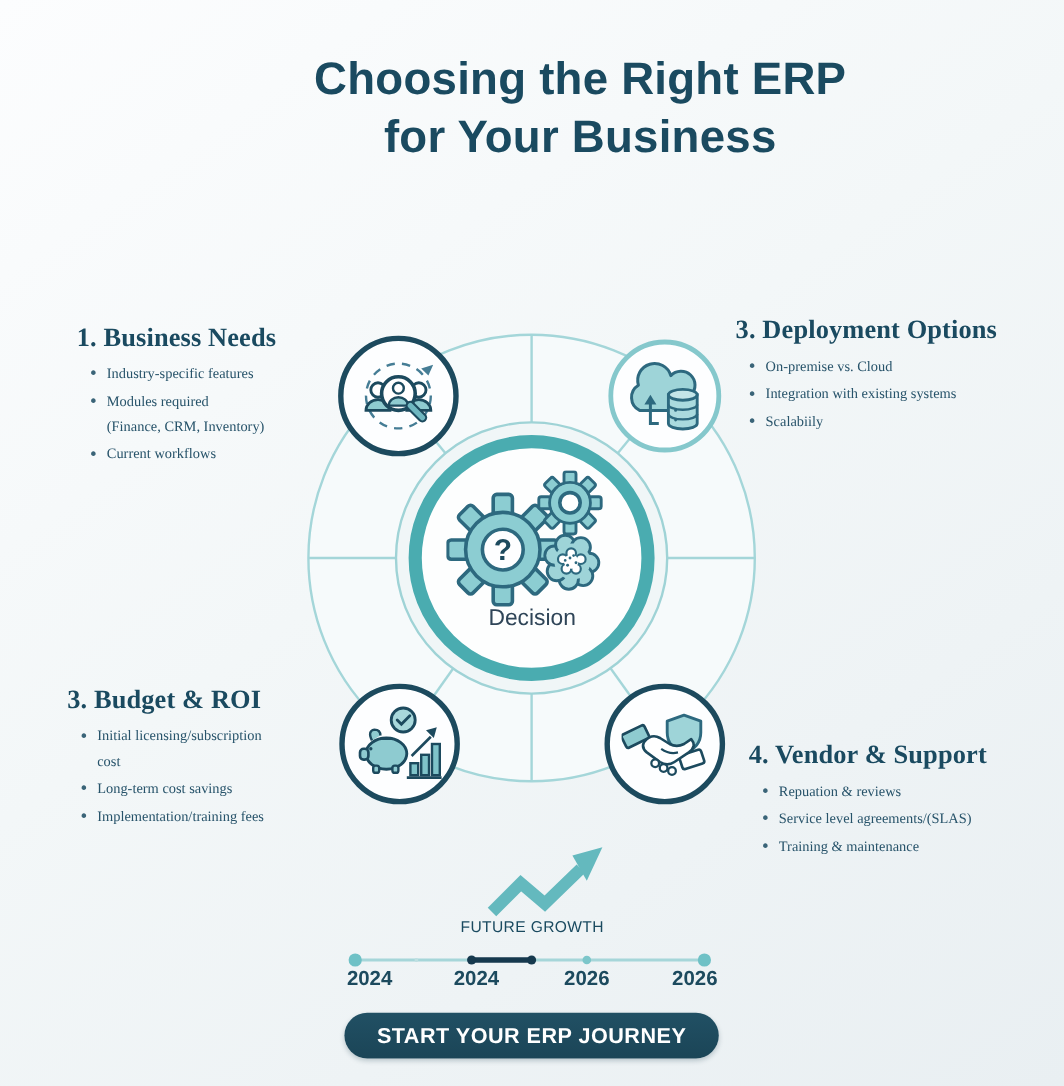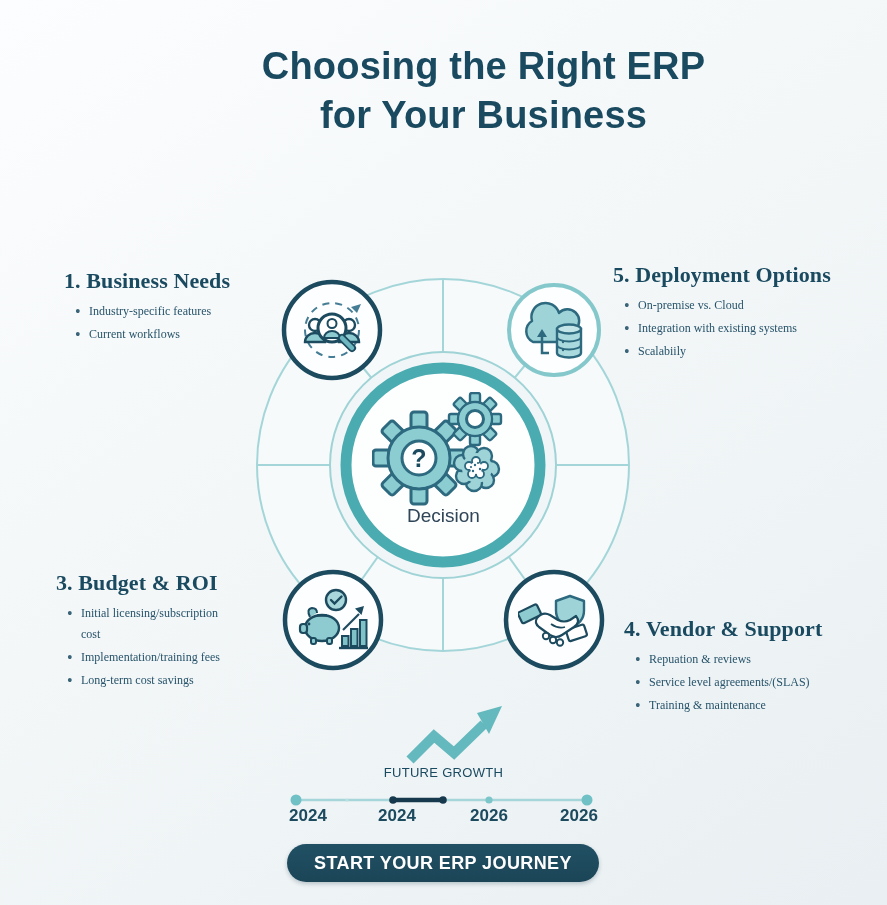--- a/index.html
+++ b/index.html
@@ -200,40 +200,42 @@
     <circle cx="42" cy="57.5" r="3.2" fill="#fff" stroke="#1c4a5e" stroke-width="1.9"></circle>
     <path d="M33,39 q7,5 14,3" fill="none" stroke="#1c4a5e" stroke-width="1.8"></path>
   </svg>
 
   <div class="decision-label">Decision</div>
 
   <section class="sec sec1">
     <h2>1. Business Needs</h2>
     <ul>
       <li>Industry-specific features</li>
+      <li>Modules required
+(Finance, CRM, Inventory)</li>
       <li>Current workflows</li>
     </ul>
   </section>
 
   <section class="sec sec2">
-    <h2>5. Deployment Options</h2>
+    <h2>3. Deployment Options</h2>
     <ul>
       <li>On-premise vs. Cloud</li>
       <li>Integration with existing systems</li>
       <li>Scalabiily</li>
     </ul>
   </section>
 
   <section class="sec sec3">
     <h2>3. Budget &amp; ROI</h2>
     <ul>
       <li>Initial licensing/subscription
 cost</li>
+      <li>Long-term cost savings</li>
       <li>Implementation/training fees</li>
-      <li>Long-term cost savings</li>
     </ul>
   </section>
 
   <section class="sec sec4">
     <h2>4. Vendor &amp; Support</h2>
     <ul>
       <li>Repuation &amp; reviews</li>
       <li>Service level agreements/(SLAS)</li>
       <li>Training &amp; maintenance</li>
     </ul>

